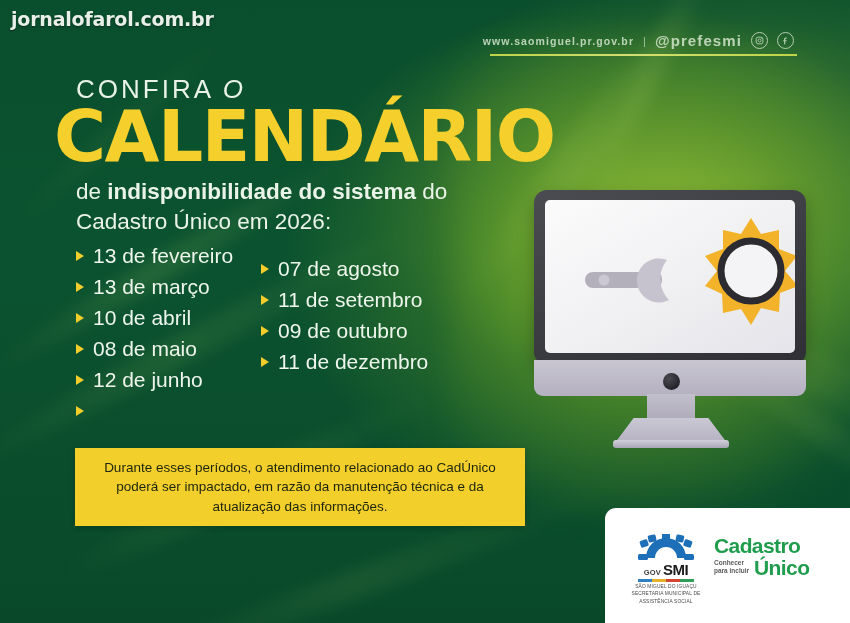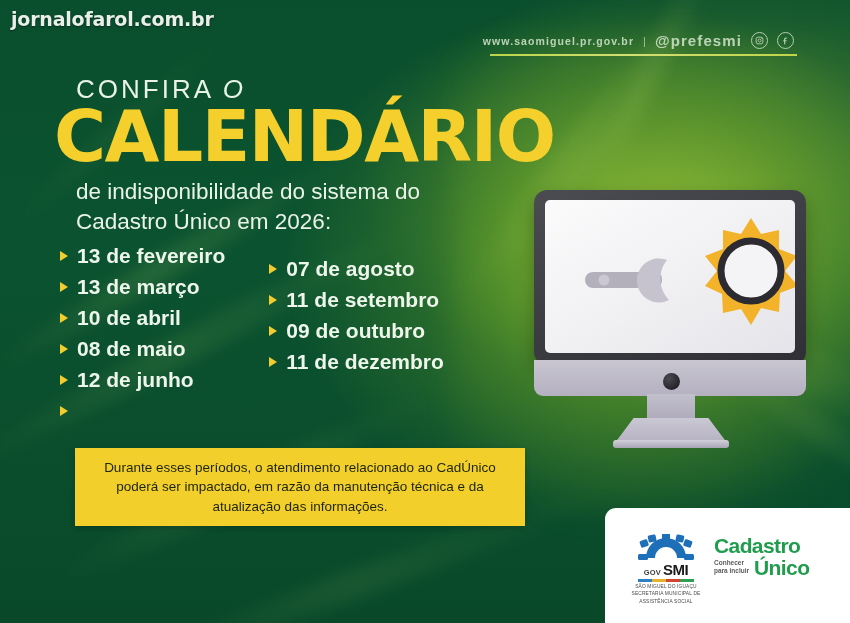--- a/index.html
+++ b/index.html
@@ -106,26 +106,26 @@
     white-space:nowrap;
     margin-left:-22px;
   }
   .subline{
     margin-top:7px;
     font-size:22.5px;
     line-height:1.32;
     color:#eaf3e8;
     font-weight:400;
   }
-  .subline b{ font-weight:400;text-align:center; }
+  .subline b{ font-weight:700;text-align:center; }
 
   
   .dates{
-    position:absolute; left:60px; top:240px;
-    display:flex; gap:44px;font-weight:bold;
+    position:absolute; left:76px; top:240px;
+    display:flex; gap:28px;
   }
   .col{ display:flex; flex-direction:column; }
   .col.c2{ padding-top:13px; }
   .date-item{
     display:flex; align-items:center; gap:9px;
     height:31px;
     font-size:21px;
     color:#eef6ec;
     white-space:nowrap;
   }

